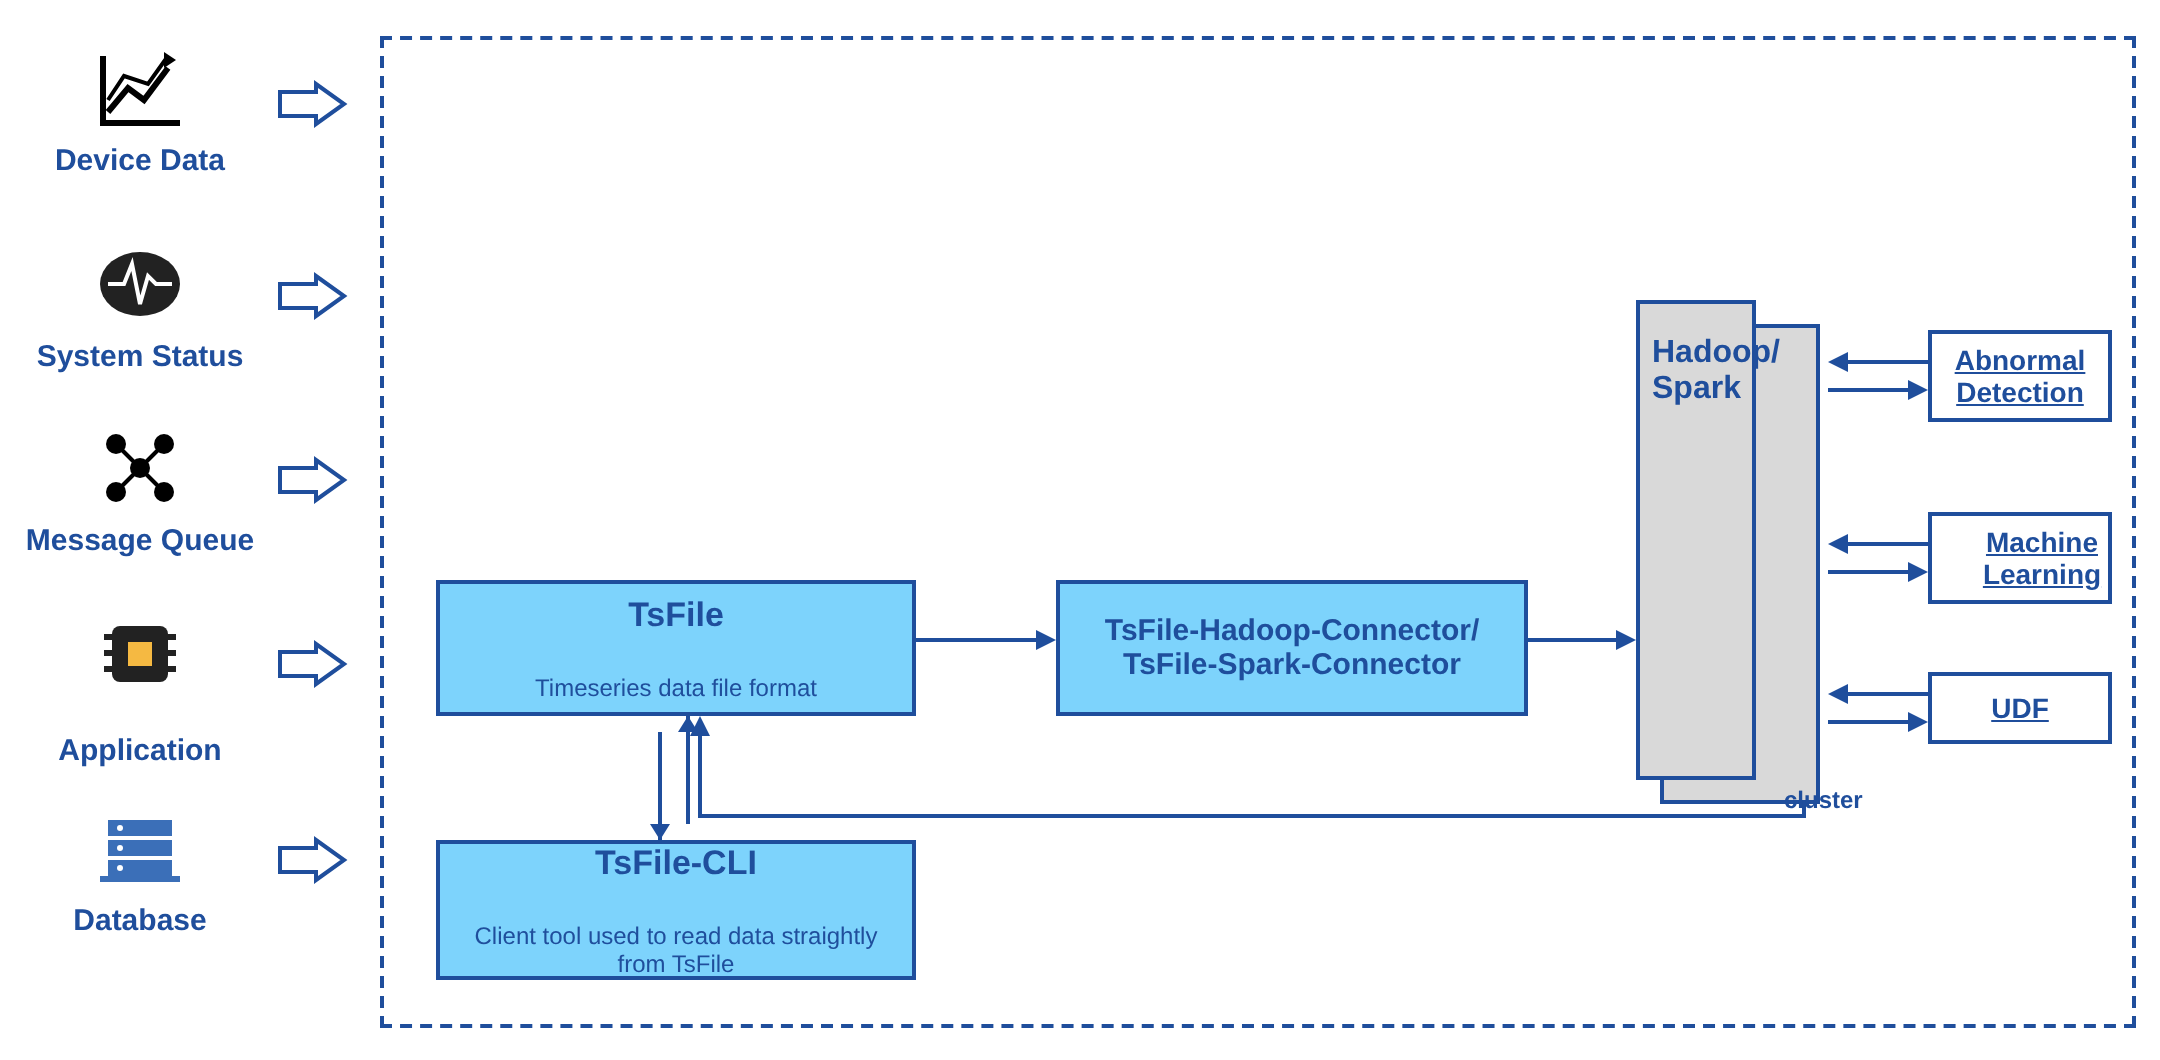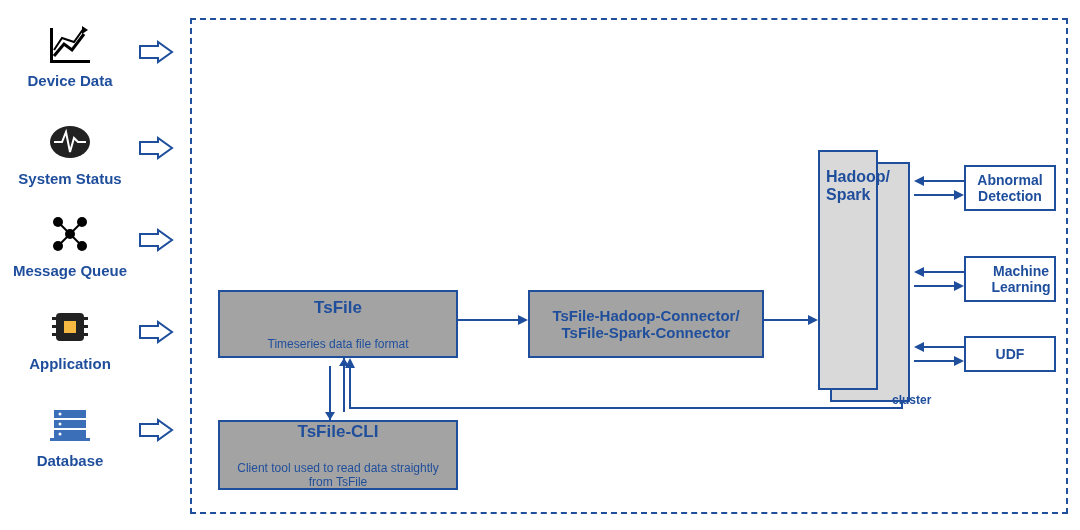--- a/index.html
+++ b/index.html
@@ -40,21 +40,21 @@
     .main-box {
       position: absolute;
       border: 2px dashed #1f4e9c;
       left: 190px;
       top: 18px;
       width: 878px;
       height: 496px;
     }
     .node {
       position: absolute;
-      background: #a3a3a3;
+      background: #7dd3fc;
       border: 2px solid #1f4e9c;
       text-align: center;
       display: flex;
       flex-direction: column;
       justify-content: center;
       padding: 6px 10px;
     }
     .node-title {
       color: #1f4e9c;
       font-weight: 700;
@@ -110,20 +110,21 @@
       border: 2px solid #1f4e9c;
       background: #fff;
       text-align: center;
       color: #1f4e9c;
       font-weight: 700;
       font-size: 14px;
       display: flex;
       align-items: center;
       justify-content: center;
       padding: 6px 10px;
+      text-decoration: underline;
     }
     .arrow-bidir {
       position: absolute;
       width: 40px;
       height: 30px;
     }
     .arrow-conn {
       position: absolute;
     }
     .arrow-conn svg { display: block; }
@@ -164,21 +165,21 @@
         <circle cx="24" cy="24" r="5" fill="#000"></circle>
         <line x1="12" y1="12" x2="24" y2="24" stroke="#000" stroke-width="2"></line>
         <line x1="36" y1="12" x2="24" y2="24" stroke="#000" stroke-width="2"></line>
         <line x1="12" y1="36" x2="24" y2="24" stroke="#000" stroke-width="2"></line>
         <line x1="36" y1="36" x2="24" y2="24" stroke="#000" stroke-width="2"></line>
       </svg>
   </span>
   <span class="source-label">Message Queue</span>
 </div>
 
-<div class="source-item" style="left:10px; top:303px;">
+<div class="source-item" style="left:10px; top:303px;gap:12px;">
   <span class="source-icon">
     <svg viewBox="0 0 48 48">
         <rect x="10" y="10" width="28" height="28" rx="4" fill="#222"></rect>
         <rect x="18" y="18" width="12" height="12" fill="#f5b942"></rect>
         <rect x="6" y="14" width="4" height="3" fill="#222"></rect>
         <rect x="6" y="22" width="4" height="3" fill="#222"></rect>
         <rect x="6" y="30" width="4" height="3" fill="#222"></rect>
         <rect x="38" y="14" width="4" height="3" fill="#222"></rect>
         <rect x="38" y="22" width="4" height="3" fill="#222"></rect>
         <rect x="38" y="30" width="4" height="3" fill="#222"></rect>

